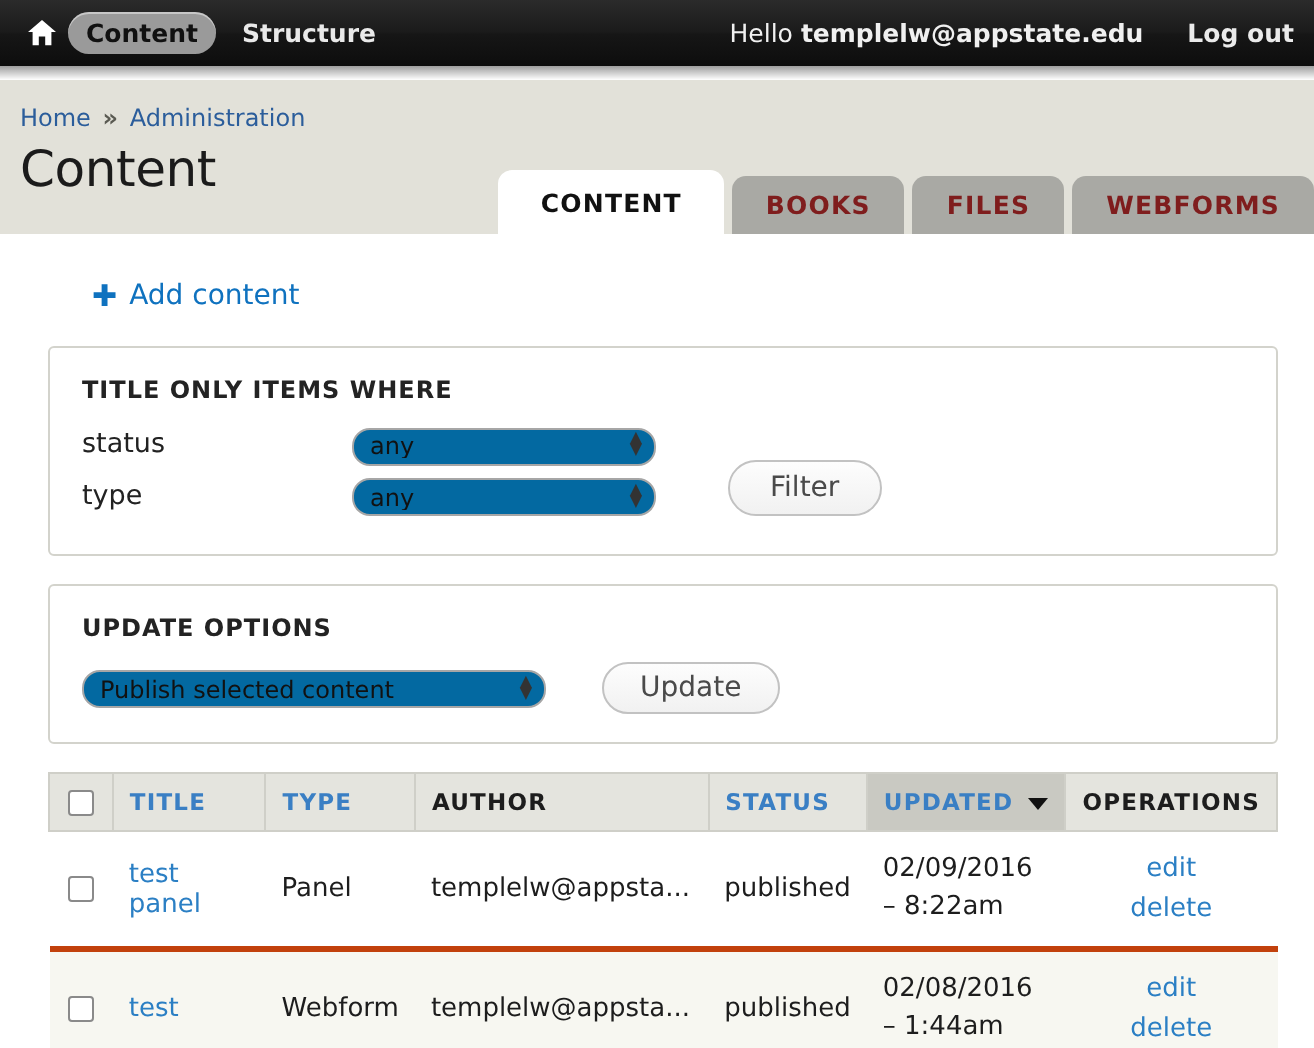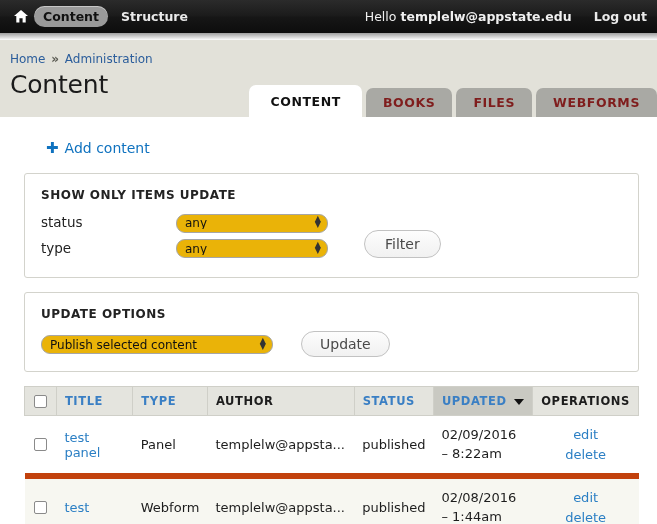--- a/index.html
+++ b/index.html
@@ -148,21 +148,21 @@
     display: flex; align-items: center; margin-bottom: 5px;
   }
   .filter-label {
     width: 135px; font-size: 13.5px; color: #222;
   }
   select.drupal-select {
     -webkit-appearance: none; appearance: none;
     font-family: "DejaVu Sans", "Liberation Sans", sans-serif;
     font-size: 12px;
     color: #111;
-    background: #eab308;
+    background: #0369a1;
     border: 1px solid #a6a6a6;
     border-radius: 9px;
     padding: 2px 22px 2px 8px;
     height: 19px;
     line-height: 1;
   }
   .select-wrap { position: relative; display: inline-block; }
   .select-wrap .arrows {
     position: absolute; right: 7px; top: 50%; transform: translateY(-50%);
     pointer-events: none; font-size: 8px; line-height: 6px; color: #333;
@@ -220,21 +220,21 @@
     border-left: 5px solid transparent;
     border-right: 5px solid transparent;
     border-top: 6px solid #111;
     vertical-align: middle;
   }
   table.content-table td {
     padding: 9px 8px;
     vertical-align: middle;
     color: #1d1d1d;
     font-size: 13px;
-    border-bottom: 6px solid #c2410c;
+    border-bottom: 3px solid #c2410c;
   }
   tr.row-odd td { background: #ffffff; }
   tr.row-even td { background: #f7f7f1; }
   td a { color: #2b7fc4; text-decoration: none; }
   .cb {
     -webkit-appearance: none; appearance: none;
     width: 13px; height: 13px;
     border: 1px solid #8a8a8a;
     border-radius: 2px;
     background: #fff;
@@ -291,21 +291,21 @@
 
 <div class="content">
 
   <a class="add-content" href="#">
     <span class="plus">✚</span>
     <span>Add content</span>
   </a>
 
   
   <div class="fieldset">
-    <div class="fieldset-legend">SHOW ONLY ITEMS UPDATE</div>
+    <div class="fieldset-legend">TITLE ONLY ITEMS WHERE</div>
     <div class="filter-fieldset-inner">
       <div class="filter-left">
         <div class="filter-row">
           <span class="filter-label">status</span>
           <span class="select-wrap">
             <select class="drupal-select sel-status">
               <option>any</option>
             </select>
             <span class="arrows">▲<br>▼</span>
           </span>

